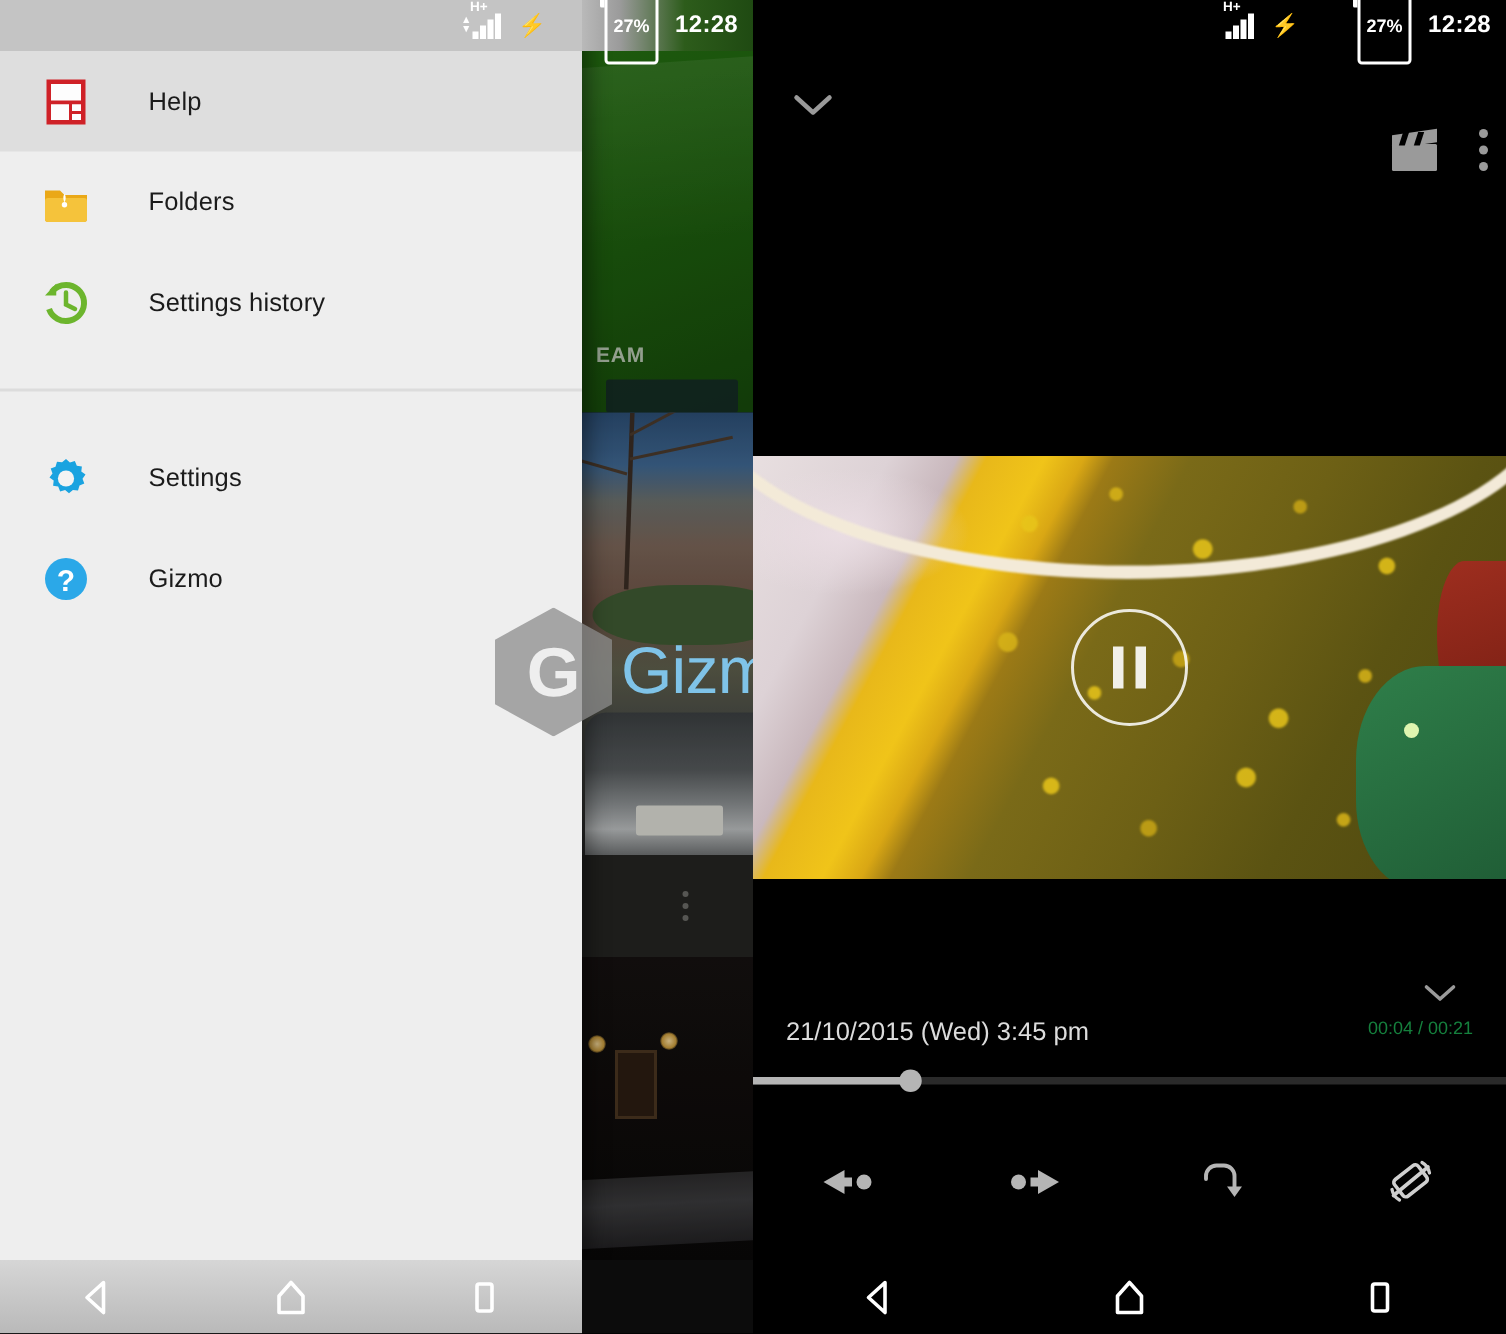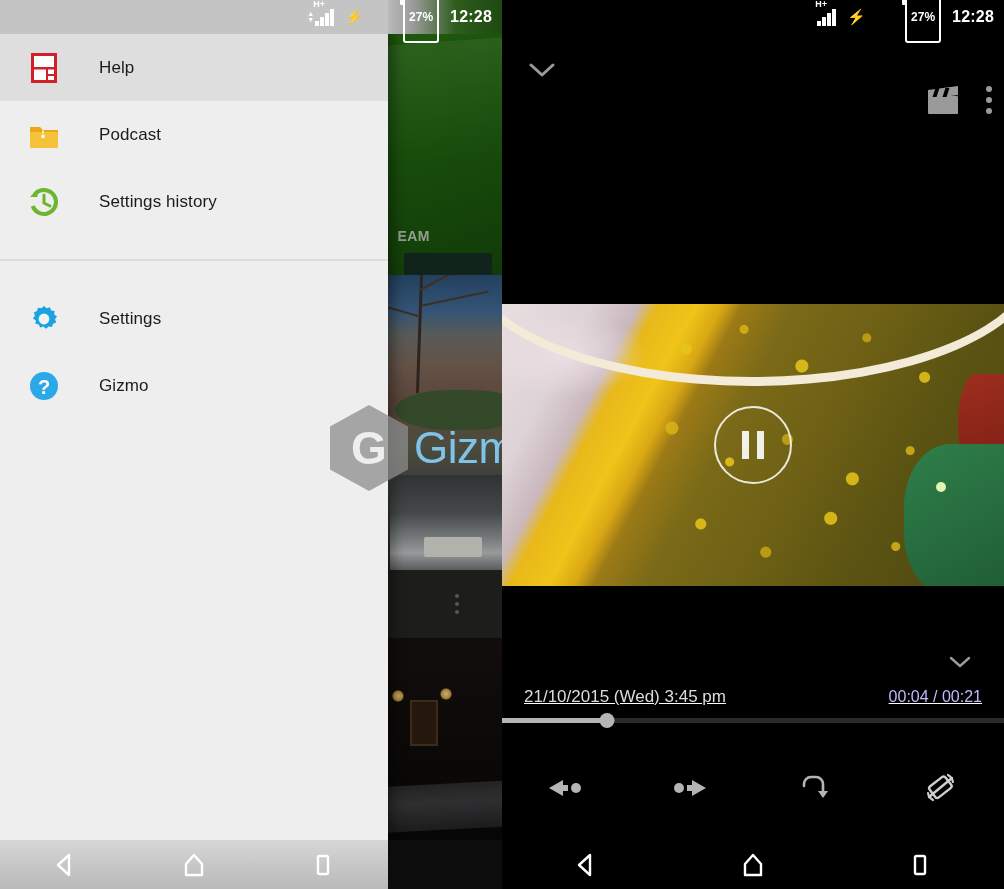--- a/index.html
+++ b/index.html
@@ -267,24 +267,24 @@
   }
   .pause-ring {
     position:absolute; left:50%; top:50%; transform:translate(-50%,-50%);
     width:78px; height:78px; border:2px solid rgba(255,255,255,.85); border-radius:50%;
     display:flex; align-items:center; justify-content:center; gap:8px;
   }
   .pause-ring i { width:7px; height:28px; background:rgba(255,255,255,.9); }
 
   .info-row {
     position:absolute; left:0; top:678px; width:502px; height:38px;
-    display:flex; align-items:center; justify-content:space-between; padding:0 22px;text-decoration:underline;
+    display:flex; justify-content:space-between; padding:0 22px;
   }
   .info-date { font-size:17px; color:#dcdcdc; }
-  .info-time { font-size:16px; color:#c4b5fd; }
+  .info-time { font-size:12px; color:#15803d; }
   .chev-small { position:absolute; right:32px; top:655px; width:24px; height:14px; }
   .seekbar {
     position:absolute; left:0; top:718px; width:502px; height:5px; background:#2a2a2a;
   }
   .seek-fill { position:absolute; left:0; top:0; height:5px; background:#b5b5b5; }
   .seek-thumb {
     position:absolute; top:-5px; width:15px; height:15px; background:#b5b5b5;
     border-radius:50%; transform:translateX(-50%);
   }
   .playctl {
@@ -350,21 +350,21 @@
 
       <div class="drawer-item">
         <span class="di-icon">
           <svg width="34" height="34" viewBox="0 0 34 34">
             <path d="M3 9 h10 l3 3 h15 v16 a2 2 0 0 1 -2 2 h-24 a2 2 0 0 1 -2 -2 z" fill="#eaa817"></path>
             <rect x="3" y="14" width="28" height="16" rx="2" fill="#f5c33b"></rect>
             <path d="M16 11 q1.6 3 0 6 q-1.6 -3 0 -6" fill="#fff"></path>
             <circle cx="16" cy="18.5" r="1.8" fill="#fff"></circle>
           </svg>
         </span>
-        <span class="di-label">Podcast</span>
+        <span class="di-label">Folders</span>
       </div>
 
       <div class="drawer-item">
         <span class="di-icon">
           <svg width="34" height="34" viewBox="0 0 34 34">
             <path d="M17 5 a12 12 0 1 1 -11.3 16" fill="none" stroke="#6cb52d" stroke-width="4"></path>
             <path d="M17 5 a12 12 0 0 0 -9.5 4.7" fill="none" stroke="#6cb52d" stroke-width="4"></path>
             <path d="M10.5 4 L10.5 12 L3 12 Z" fill="#6cb52d"></path>
             <path d="M17 10 v8 l6 3" fill="none" stroke="#6cb52d" stroke-width="3" stroke-linecap="round"></path>
           </svg>

